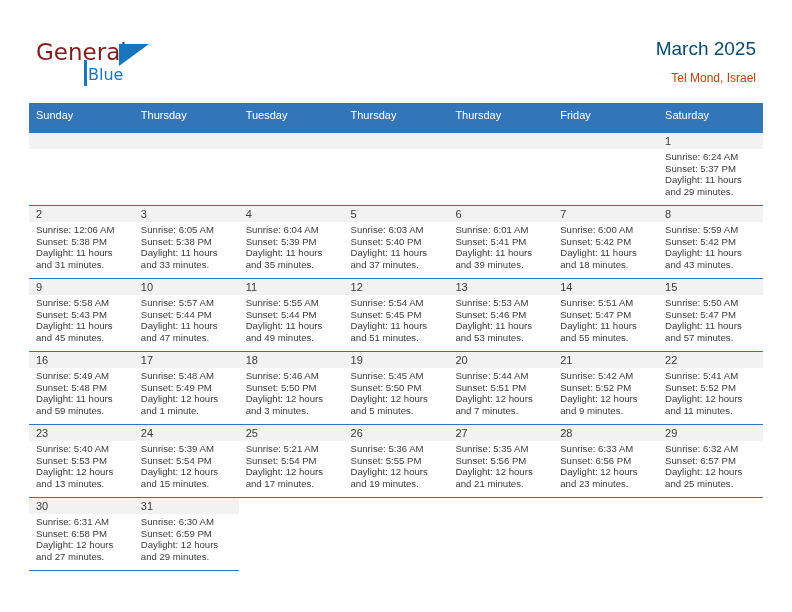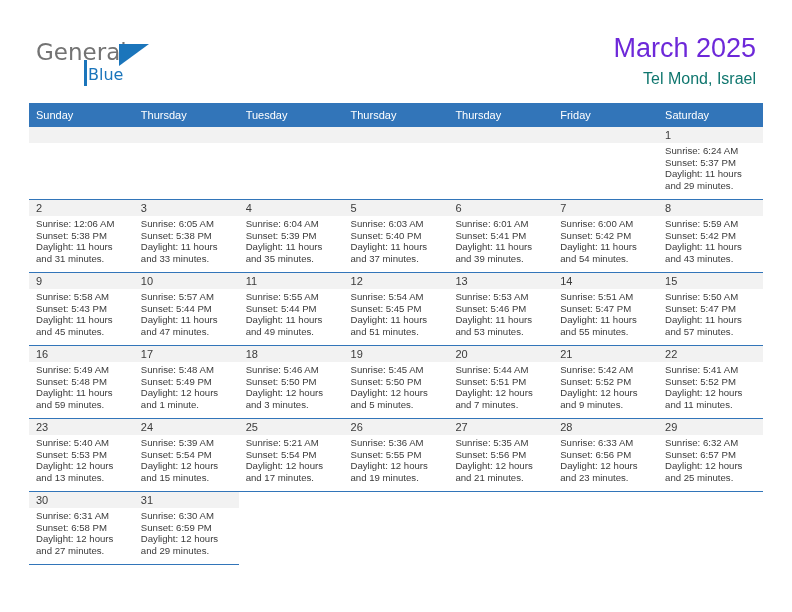--- a/index.html
+++ b/index.html
@@ -35,21 +35,21 @@
     top: 40px;
     width: 180px;
     height: 50px;
   }
   .logo-general {
     position: absolute;
     left: 0;
     top: 0;
     font-size: 23px;
     line-height: 25px;
-    color: #737373;
+    color: #7f1d1d;
     letter-spacing: 0px;
     font-family: "DejaVu Sans", sans-serif;
   }
   .logo-blue {
     position: absolute;
     left: 52px;
     top: 22px;
     font-size: 16px;
     line-height: 25px;
     color: #1b75bb;
@@ -73,51 +73,51 @@
     background: #1b75bb;
   }
 
   .title-block {
     position: absolute;
     right: 36px;
     top: 32px;
     text-align: right;
   }
   .month-title {
-    font-size: 27px;
+    font-size: 19px;
     line-height: 33px;
-    color: #6d28d9;
+    color: #0c4a6e;
     font-weight: normal;
     font-family: "Liberation Sans", sans-serif;
     margin-left: 32px;
   }
   .location-title {
     margin-top: 5px;
-    font-size: 16px;
+    font-size: 12px;
     line-height: 17px;
-    color: #0f766e;
+    color: #c2410c;
     font-family: "Liberation Sans", sans-serif;
   }
 
   
   .calendar {
     position: absolute;
     left: 29px;
     top: 103px;
     width: 734px;
     border-collapse: collapse;
     table-layout: fixed;
   }
   .calendar th {
     background: #3275b9;
     color: #ffffff;
     font-size: 11px;
     font-weight: normal;
     text-align: left;
-    padding: 6px 0 6px 7px;
+    padding: 6px 0 12px 7px;
     height: 11px;
     border: none;
     font-family: "Liberation Sans", sans-serif;
   }
   .calendar td {
     vertical-align: top;
     padding: 0;
     height: 72px;
     border-bottom: 1px solid #3275b9;
     border-right: none;
@@ -289,21 +289,21 @@
               </div>
             </div>
           </td>
           <td>
             <div class="cell-inner">
               <div class="daynum-strip">7</div>
               <div class="cell-info">
                 <div>Sunrise: 6:00 AM</div>
                 <div>Sunset: 5:42 PM</div>
                 <div>Daylight: 11 hours</div>
-                <div>and 54 minutes.</div>
+                <div>and 18 minutes.</div>
               </div>
             </div>
           </td>
           <td>
             <div class="cell-inner">
               <div class="daynum-strip">8</div>
               <div class="cell-info">
                 <div>Sunrise: 5:59 AM</div>
                 <div>Sunset: 5:42 PM</div>
                 <div>Daylight: 11 hours</div>

